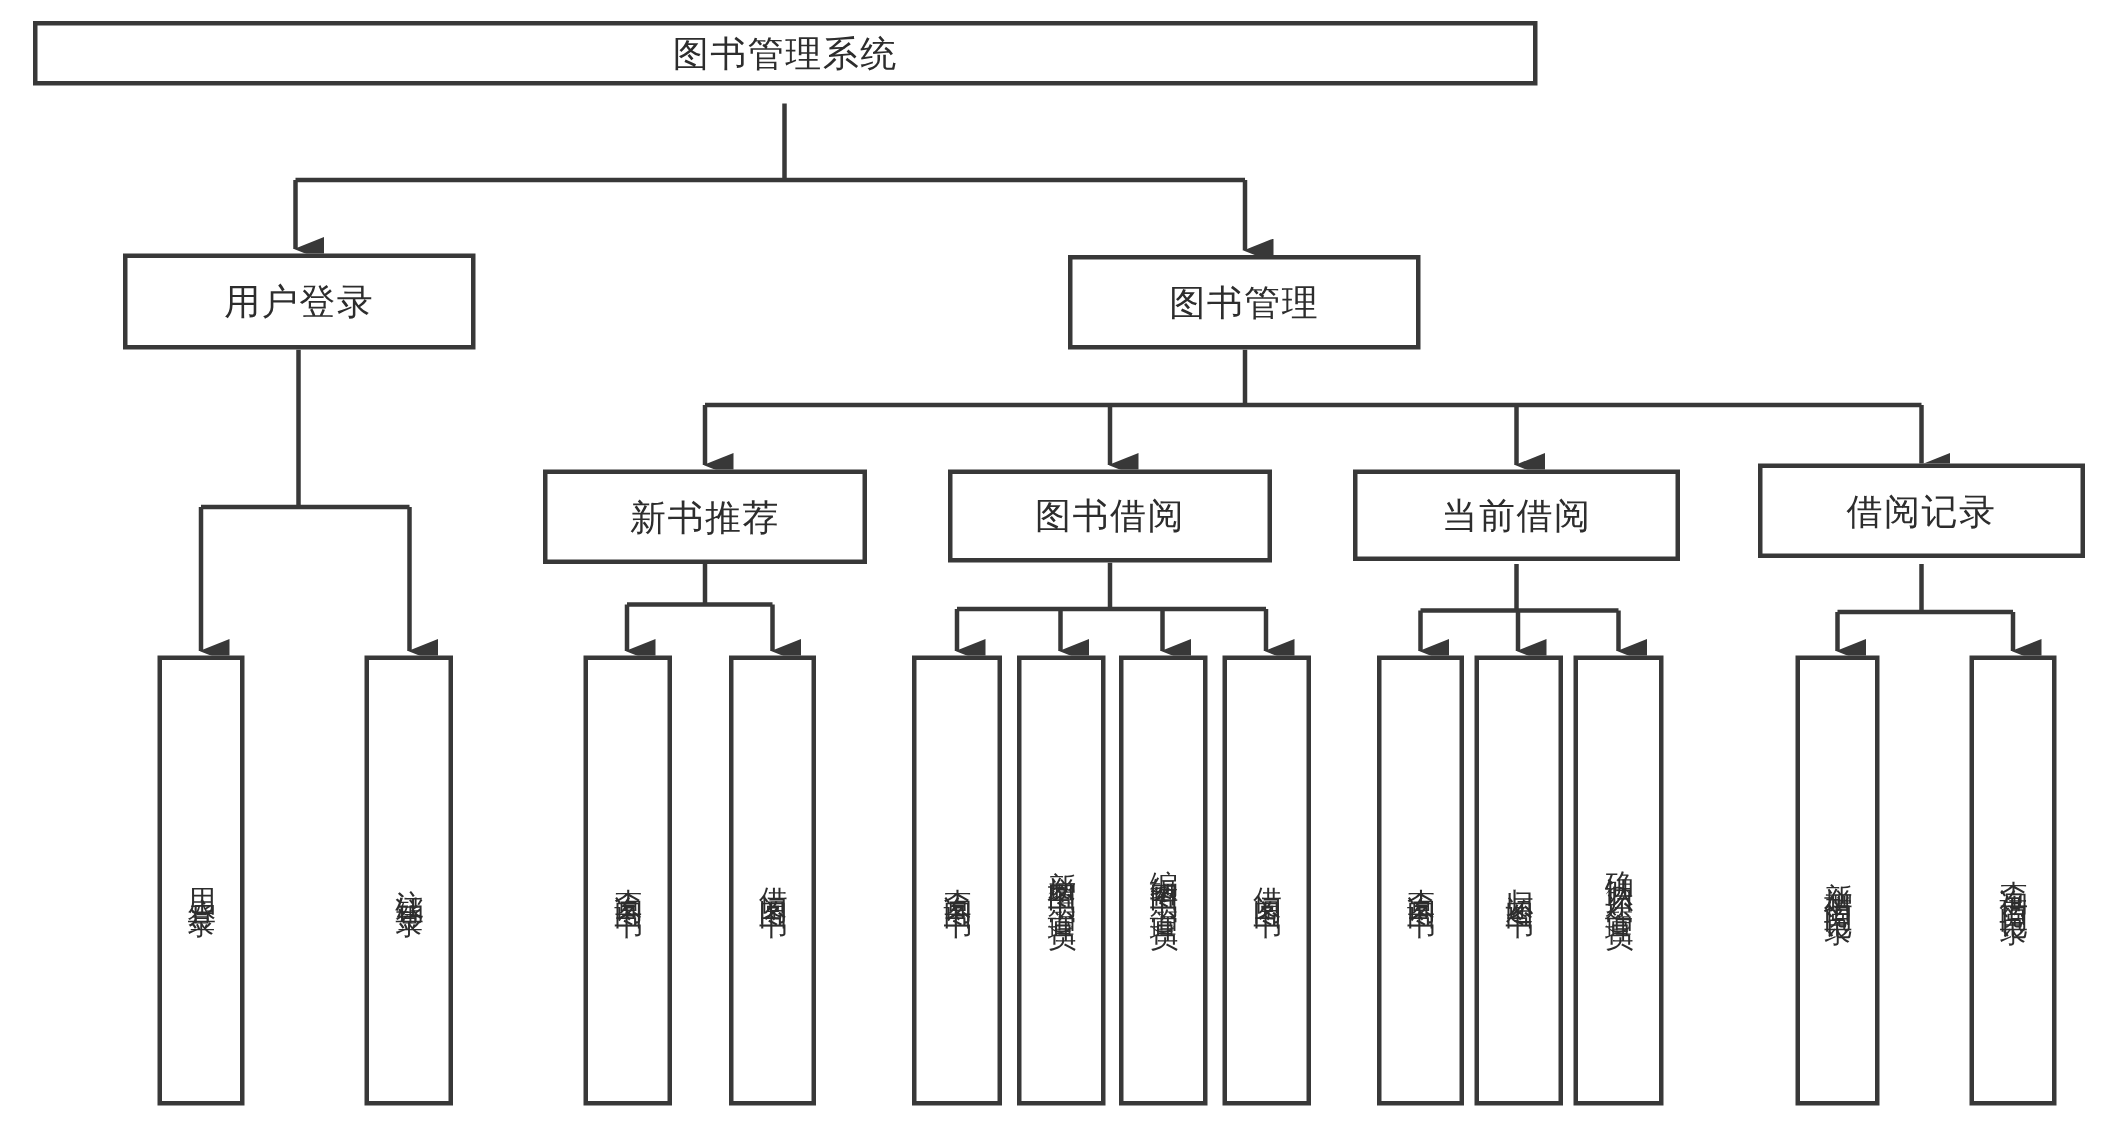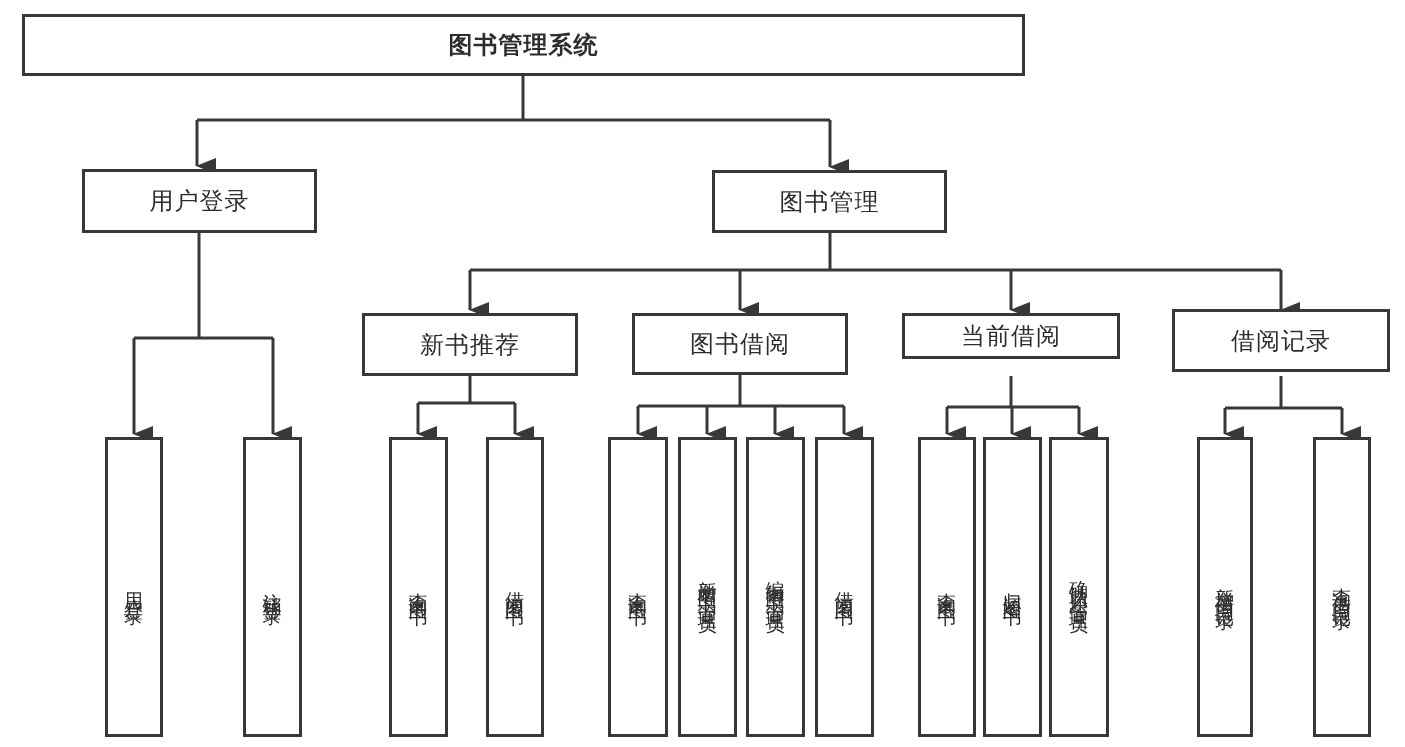--- a/index.html
+++ b/index.html
@@ -22,26 +22,26 @@
   .h-label{font-size:24px;letter-spacing:1px;white-space:nowrap;}
   .leaf{
     writing-mode:vertical-rl;
     text-orientation:mixed;
     font-size:19px;
     letter-spacing:5px;
     line-height:1.0;
     color:#2d2d2d;
   }
   
-  #node-root{left:22px;top:14px;width:1003px;height:62px;font-weight:bold;}
+  #node-root{left:22px;top:14px;width:1003px;height:43px;}
   #node-user-login{left:82px;top:169px;width:235px;height:64px;}
   #node-book-management{left:712px;top:170px;width:235px;height:63px;}
   #node-new-book{left:362px;top:313px;width:216px;height:63px;}
   #node-book-borrow{left:632px;top:313px;width:216px;height:62px;}
-  #node-current-borrow{left:902px;top:313px;width:218px;height:46px;}
+  #node-current-borrow{left:902px;top:313px;width:218px;height:61px;}
   #node-borrow-record{left:1172px;top:309px;width:218px;height:63px;}
   .leaf-box{top:437px;height:300px;}
   #leaf-0{left:105px;width:58px;}
   #leaf-1{left:243px;width:59px;}
   #leaf-2{left:389px;width:59px;}
   #leaf-3{left:486px;width:58px;}
   #leaf-4{left:608px;width:60px;}
   #leaf-5{left:678px;width:59px;}
   #leaf-6{left:746px;width:59px;}
   #leaf-7{left:815px;width:59px;}

